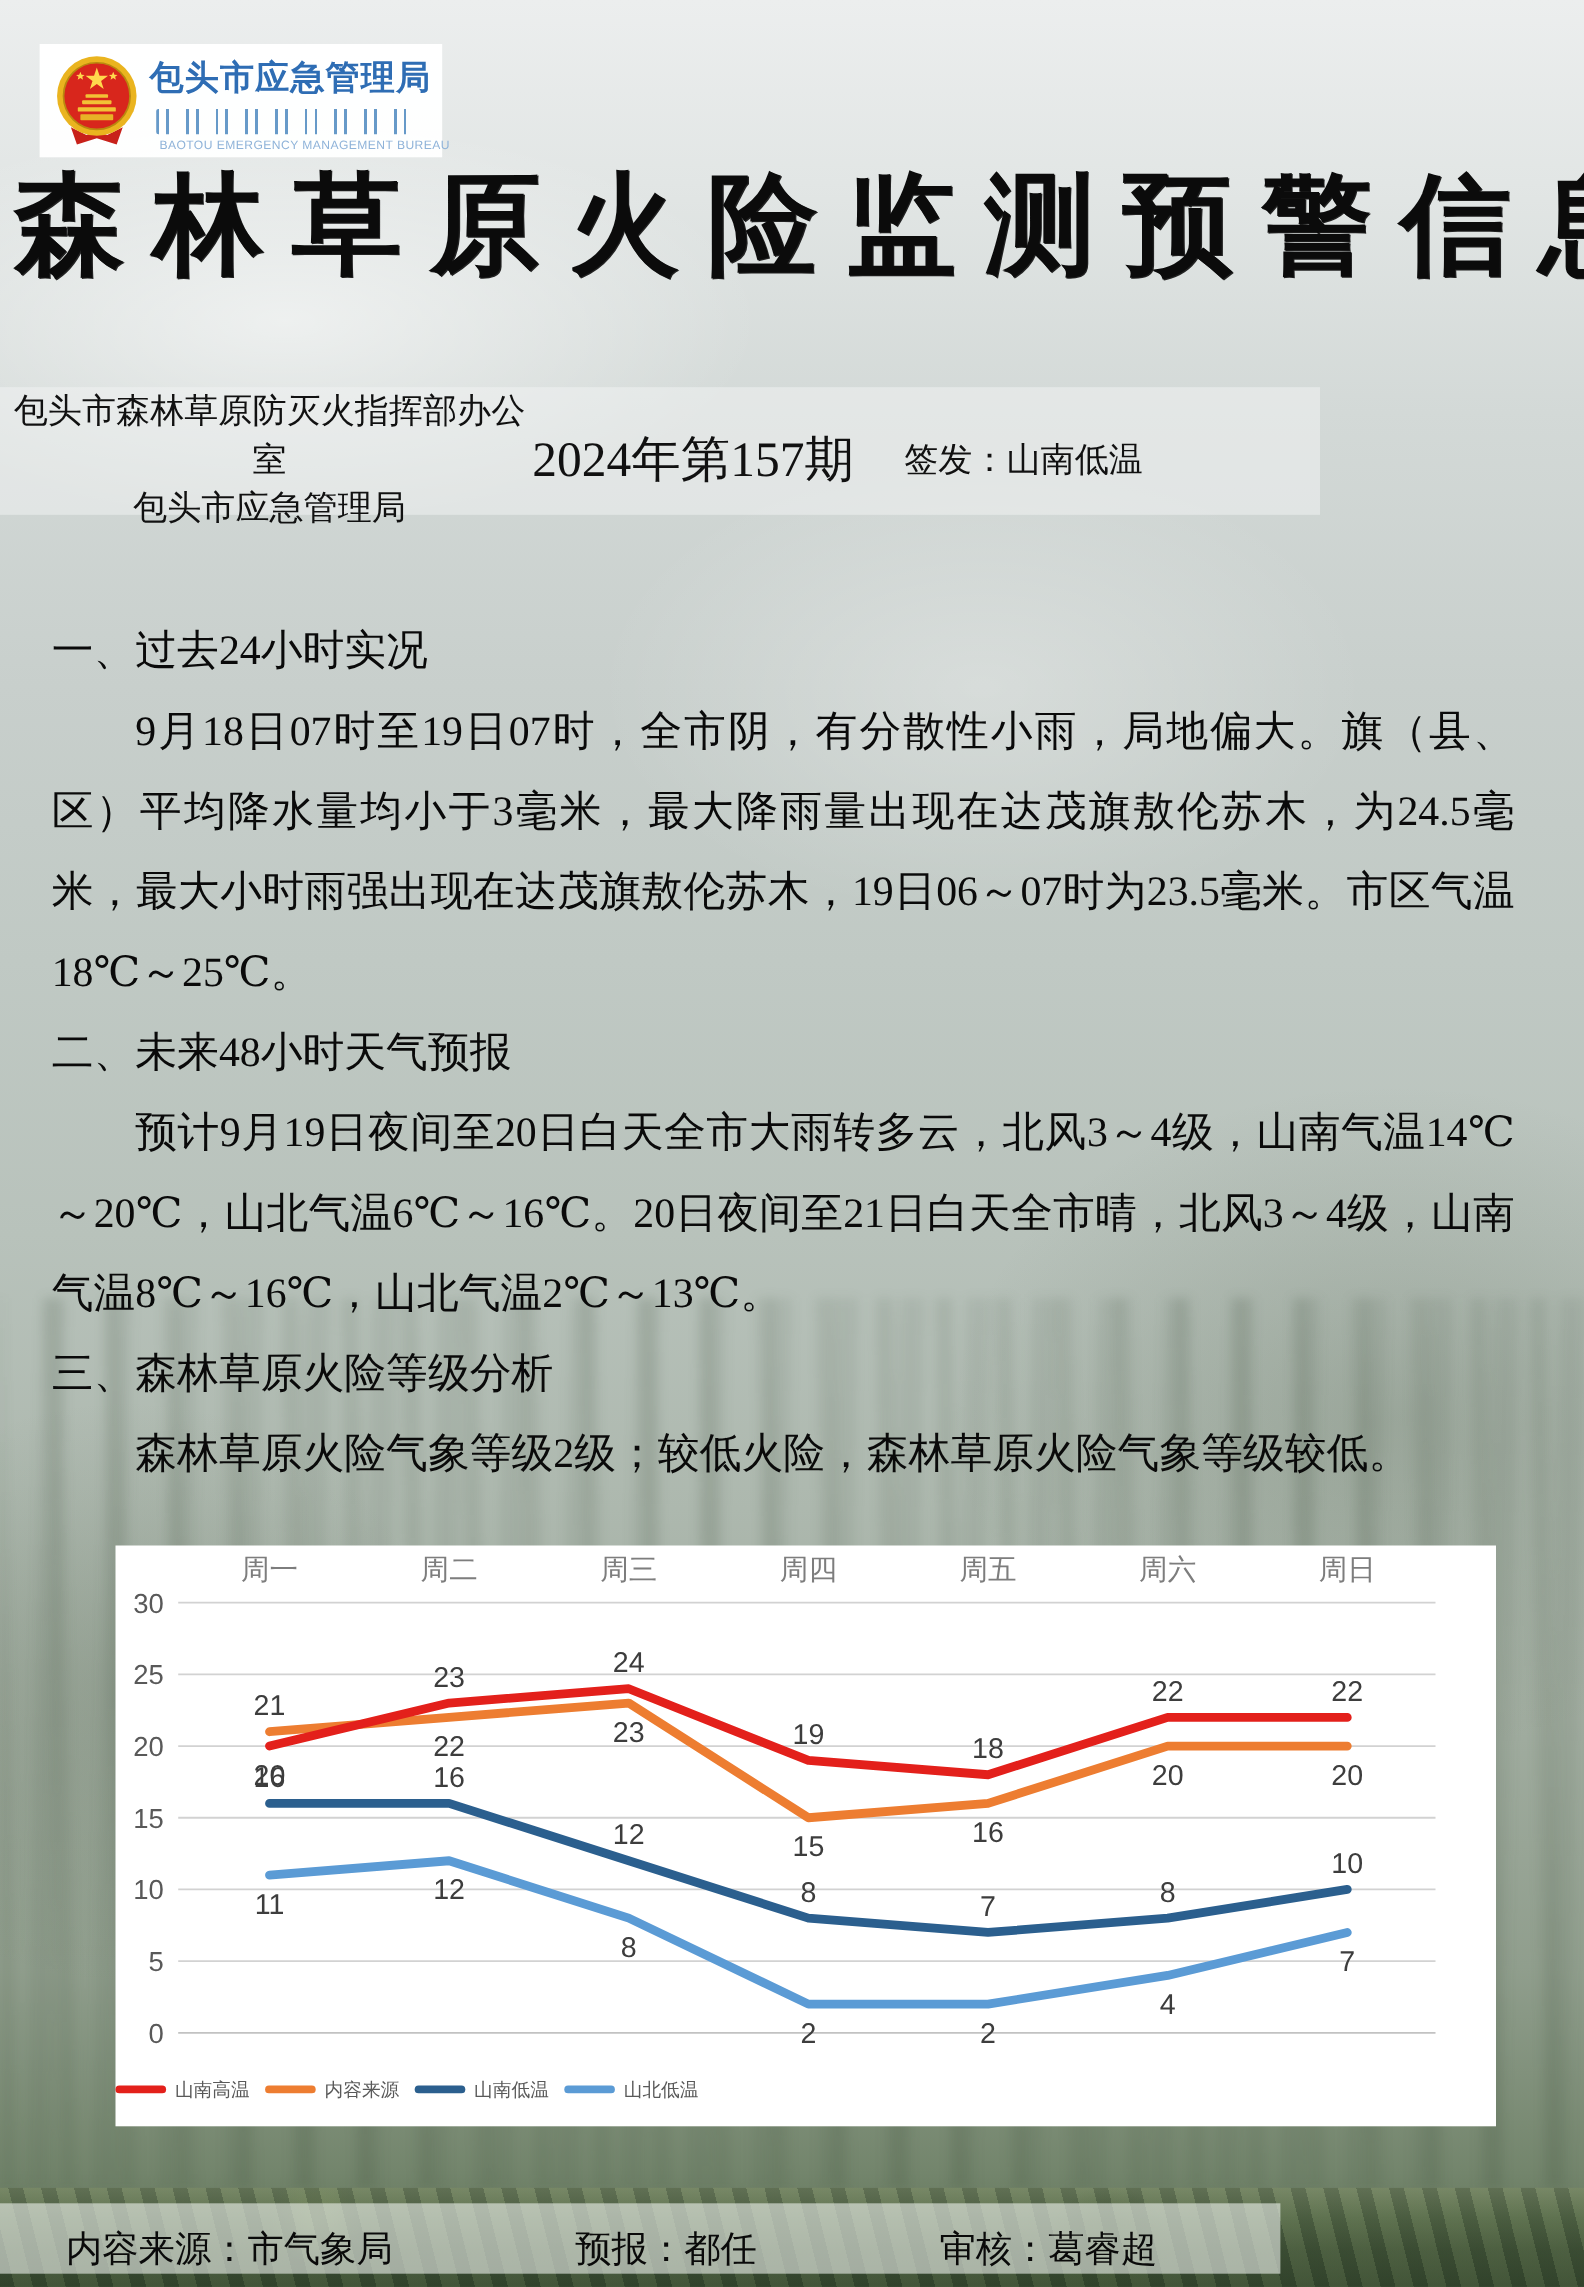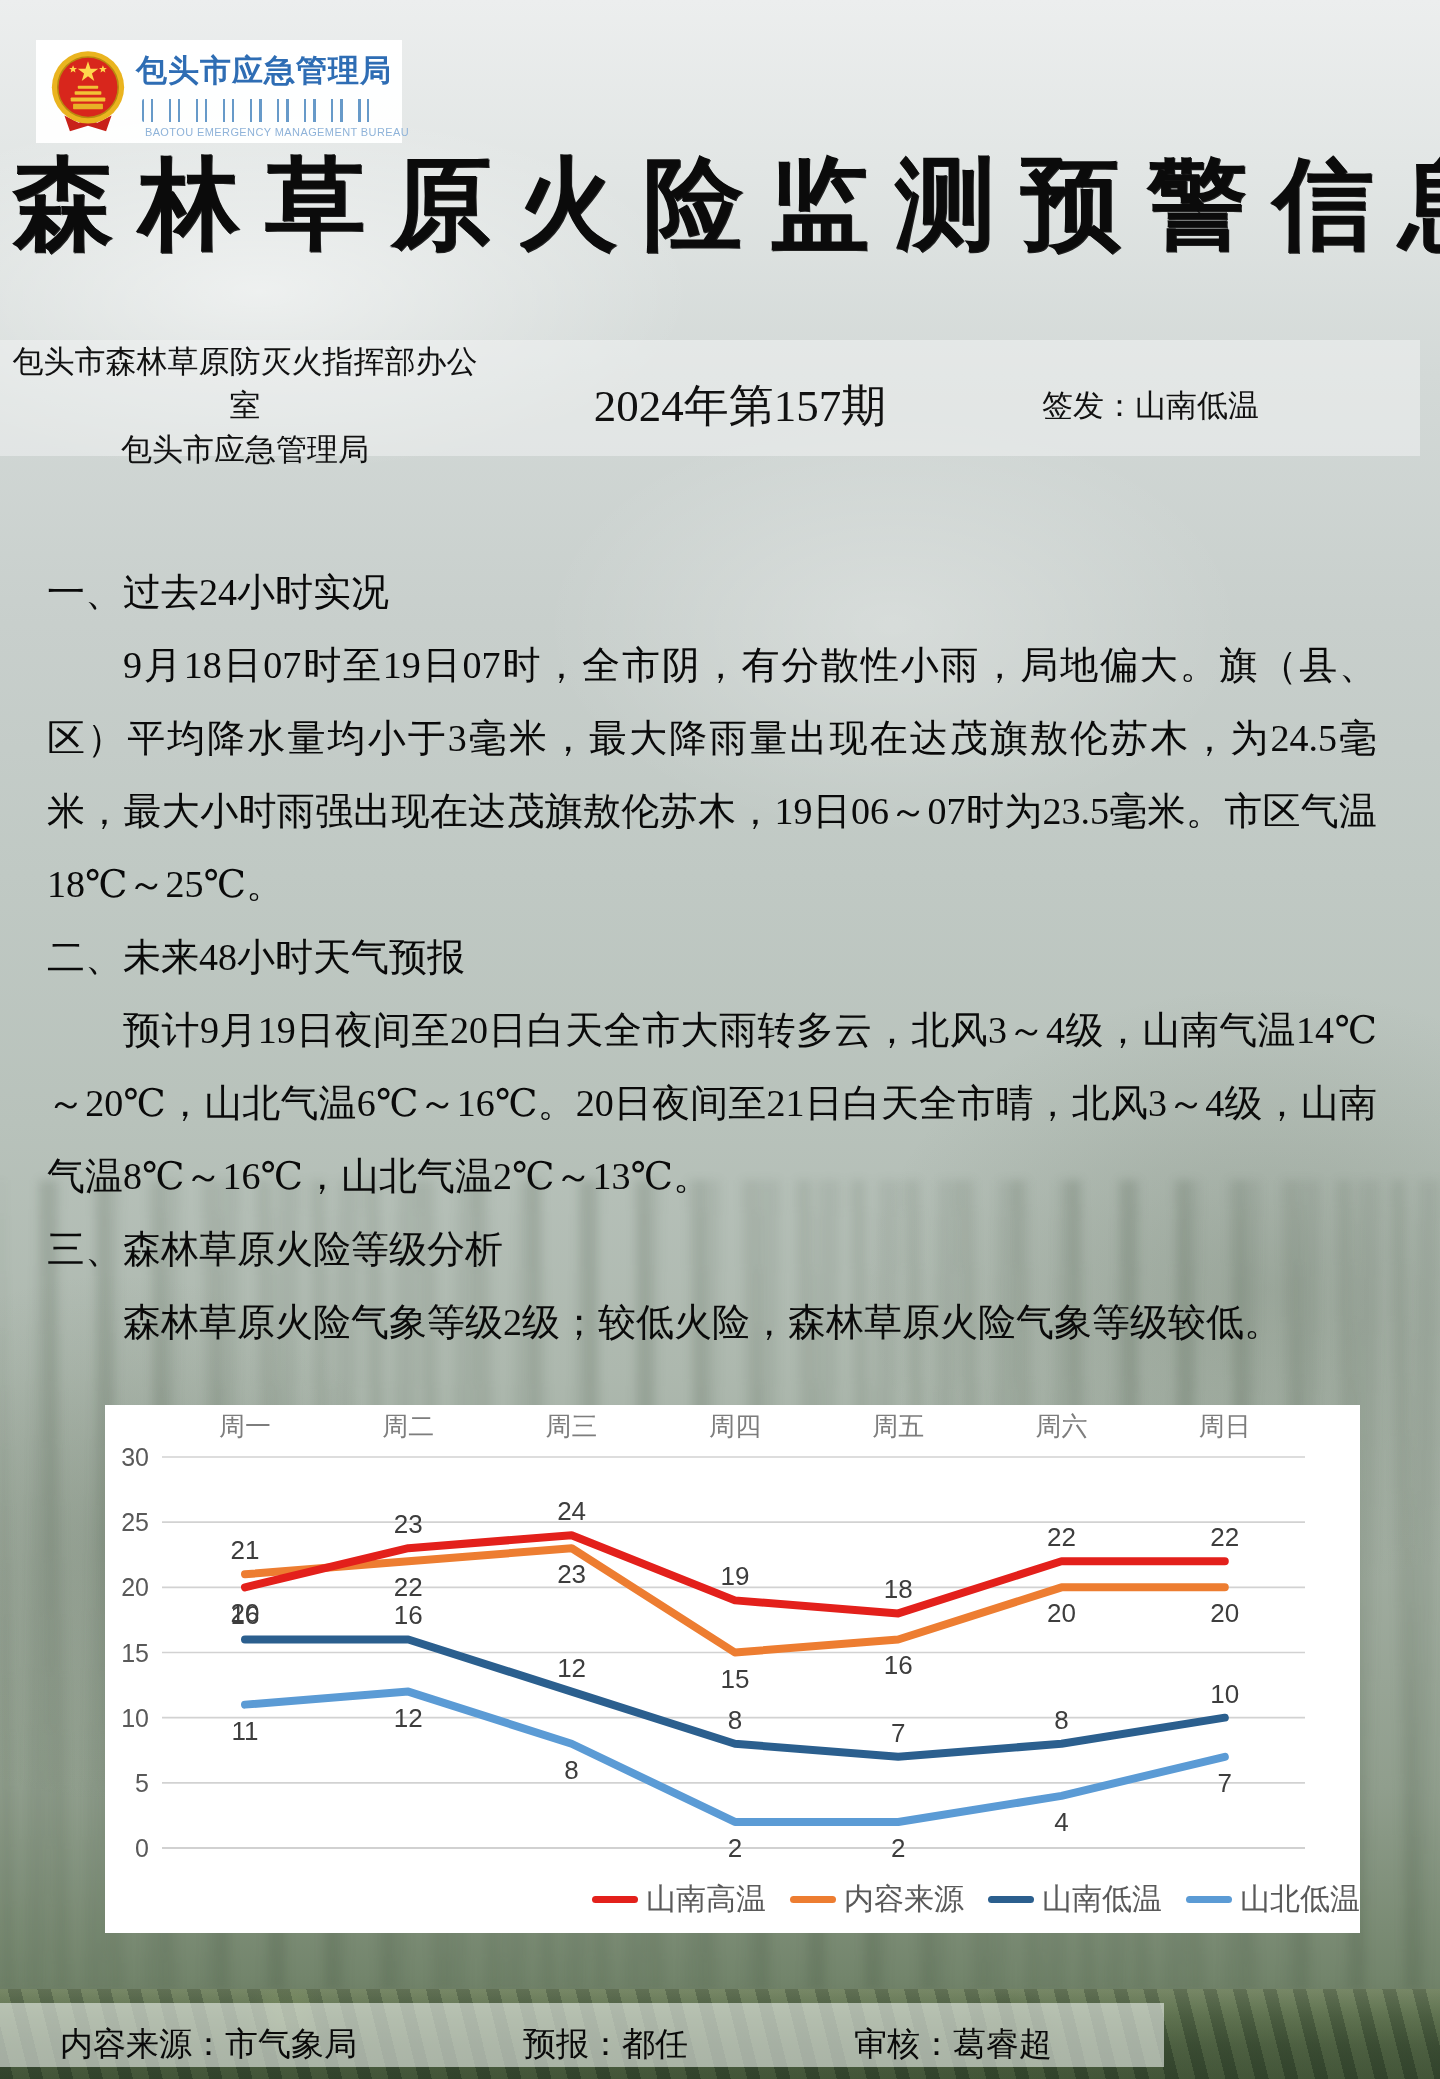--- a/index.html
+++ b/index.html
@@ -31,37 +31,37 @@
                #4c88bf 9px 11.5px,transparent 11.5px 27px);}
   .org-en{position:absolute;left:96px;top:86px;width:290px;text-align:center;
     font-family:"Liberation Sans","DejaVu Sans",sans-serif;
     font-size:11px;color:#8fb3d9;letter-spacing:.4px;white-space:nowrap;}
   
   .doc-title{position:absolute;left:0;top:138px;width:1440px;text-align:center;
     font-size:100px;font-weight:900;letter-spacing:26px;padding-left:13px;box-sizing:border-box;
     color:#0b0b0b;font-family:"DejaVu Serif","Liberation Serif",serif;
     text-shadow:1px 1px 0 #222;white-space:nowrap;}
   
-  .issue-band{position:absolute;left:0;top:340px;width:1420px;height:116px;
+  .issue-band{position:absolute;left:0;top:352px;width:1200px;height:116px;
     background:rgba(240,243,243,.55);display:grid;grid-template-columns:480px 1fr 420px;
     align-items:center;}
   .issuer{padding-left:10px;text-align:center;font-size:31px;line-height:44px;}
   .issue-no{text-align:center;font-size:45px;}
   .signer{font-size:31px;padding-left:42px;white-space:nowrap;}
   
   .body-text{position:absolute;left:47px;top:556px;width:1330px;
     font-size:38px;line-height:73px;color:#0a0a0a;}
   .body-text p{margin:0;text-indent:2em;text-align:justify;}
   .body-text h2{margin:0;font-size:38px;font-weight:normal;}
   
   .chart-card{position:absolute;left:105px;top:1405px;width:1255px;height:528px;
     background:#fff;}
   .chart-card svg{display:block;}
-  .legend{height:58px;display:flex;align-items:center;justify-content:flex-end;gap:24px;
-    font-family:"Liberation Sans","DejaVu Sans",sans-serif;font-size:30px;color:#595959;}
+  .legend{height:58px;display:flex;align-items:center;justify-content:flex-start;gap:14px;
+    font-family:"Liberation Sans","DejaVu Sans",sans-serif;font-size:17px;color:#595959;}
   .legend-item{display:flex;align-items:center;gap:8px;}
   .legend-swatch{width:46px;height:7px;border-radius:3.5px;background:#999;}
   
   .bottom-photo{position:absolute;left:0;bottom:0;width:1440px;height:90px;
     background:
       repeating-linear-gradient(76deg, rgba(28,44,24,.30) 0 13px, rgba(96,116,74,.22) 13px 29px),
       radial-gradient(circle 60px at 20% 30%, rgba(150,170,110,.35), transparent 70%),
       radial-gradient(circle 80px at 70% 60%, rgba(60,80,45,.45), transparent 70%),
       linear-gradient(180deg,#7e8d6e 0%,#5f7252 30%,#485a3f 62%,#3a4c33 100%);}
   .footer-bar{position:absolute;left:0;bottom:12px;width:1164px;height:64px;

